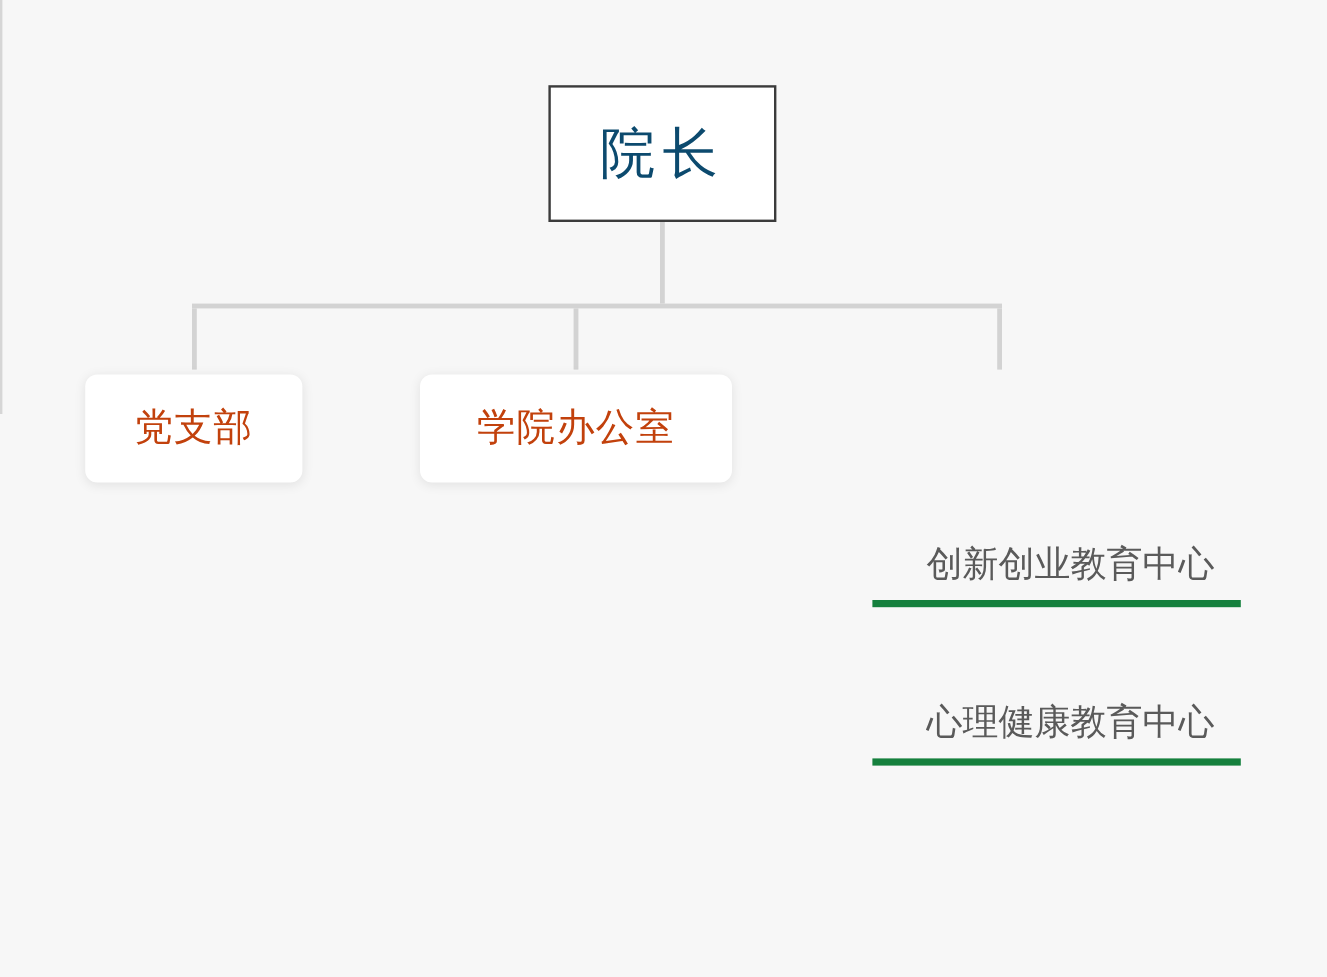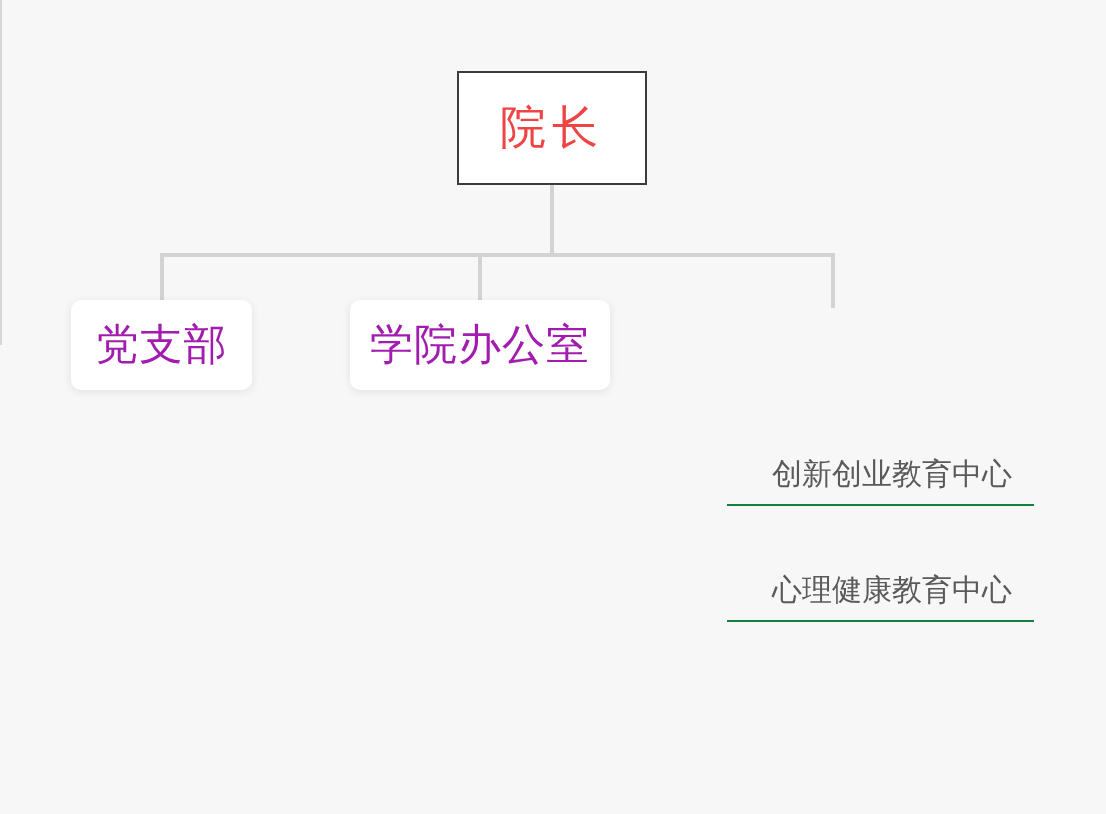--- a/index.html
+++ b/index.html
@@ -24,29 +24,29 @@
     justify-content: center;
     box-sizing: border-box;
     cursor: pointer;
   }
   .root-node {
     left: 457px; top: 71px;
     width: 190px; height: 114px;
     border: 2px solid #3b3b3b;
     font-size: 46px;
     letter-spacing: 6px;
-    color: #ef4444;
+    color: #0c4a6e;
   }
   .l2-node {
-    top: 300px;
+    top: 312px;
     height: 90px;
     border-radius: 10px;
     box-shadow: 0 2px 10px rgba(0,0,0,0.09);
-    font-size: 43px;
-    color: #a21caf;
+    font-size: 32px;
+    color: #c2410c;
     letter-spacing: 1px;
   }
   .l2-a { left: 71px;  width: 181px; }
   .l2-b { left: 350px; width: 260px; }
   .l2-c { left: 703px; width: 260px; }
 
   
   .line {
     position: absolute;
     background: #d3d3d3;
@@ -62,31 +62,31 @@
     width: 2px; height: 345px;
     background: #d6d6d6;
   }
 
   
   .sub-item {
     position: absolute;
     left: 727px;
     height: 54px;
     box-sizing: border-box;
-    border-bottom: 2px solid #15803d;
+    border-bottom: 6px solid #15803d;
     display: flex;
     align-items: flex-end;
     padding: 0 0 9px 45px;
     font-size: 30px;
     color: #5a5a5a;
     cursor: pointer;
     white-space: nowrap;
   }
   .sub-1 { top: 452px; width: 307px; }
-  .sub-2 { top: 568px; width: 307px; align-items: flex-end; }
+  .sub-2 { top: 584px; width: 307px; align-items: flex-end; }
   .sub-3 { top: 687px; width: 262px; }
 </style>
 </head>
 <body>
 
 <div class="canvas">
 
   <div class="line stem"></div>
   <div class="line hline"></div>
   <div class="line drop drop-a"></div>

